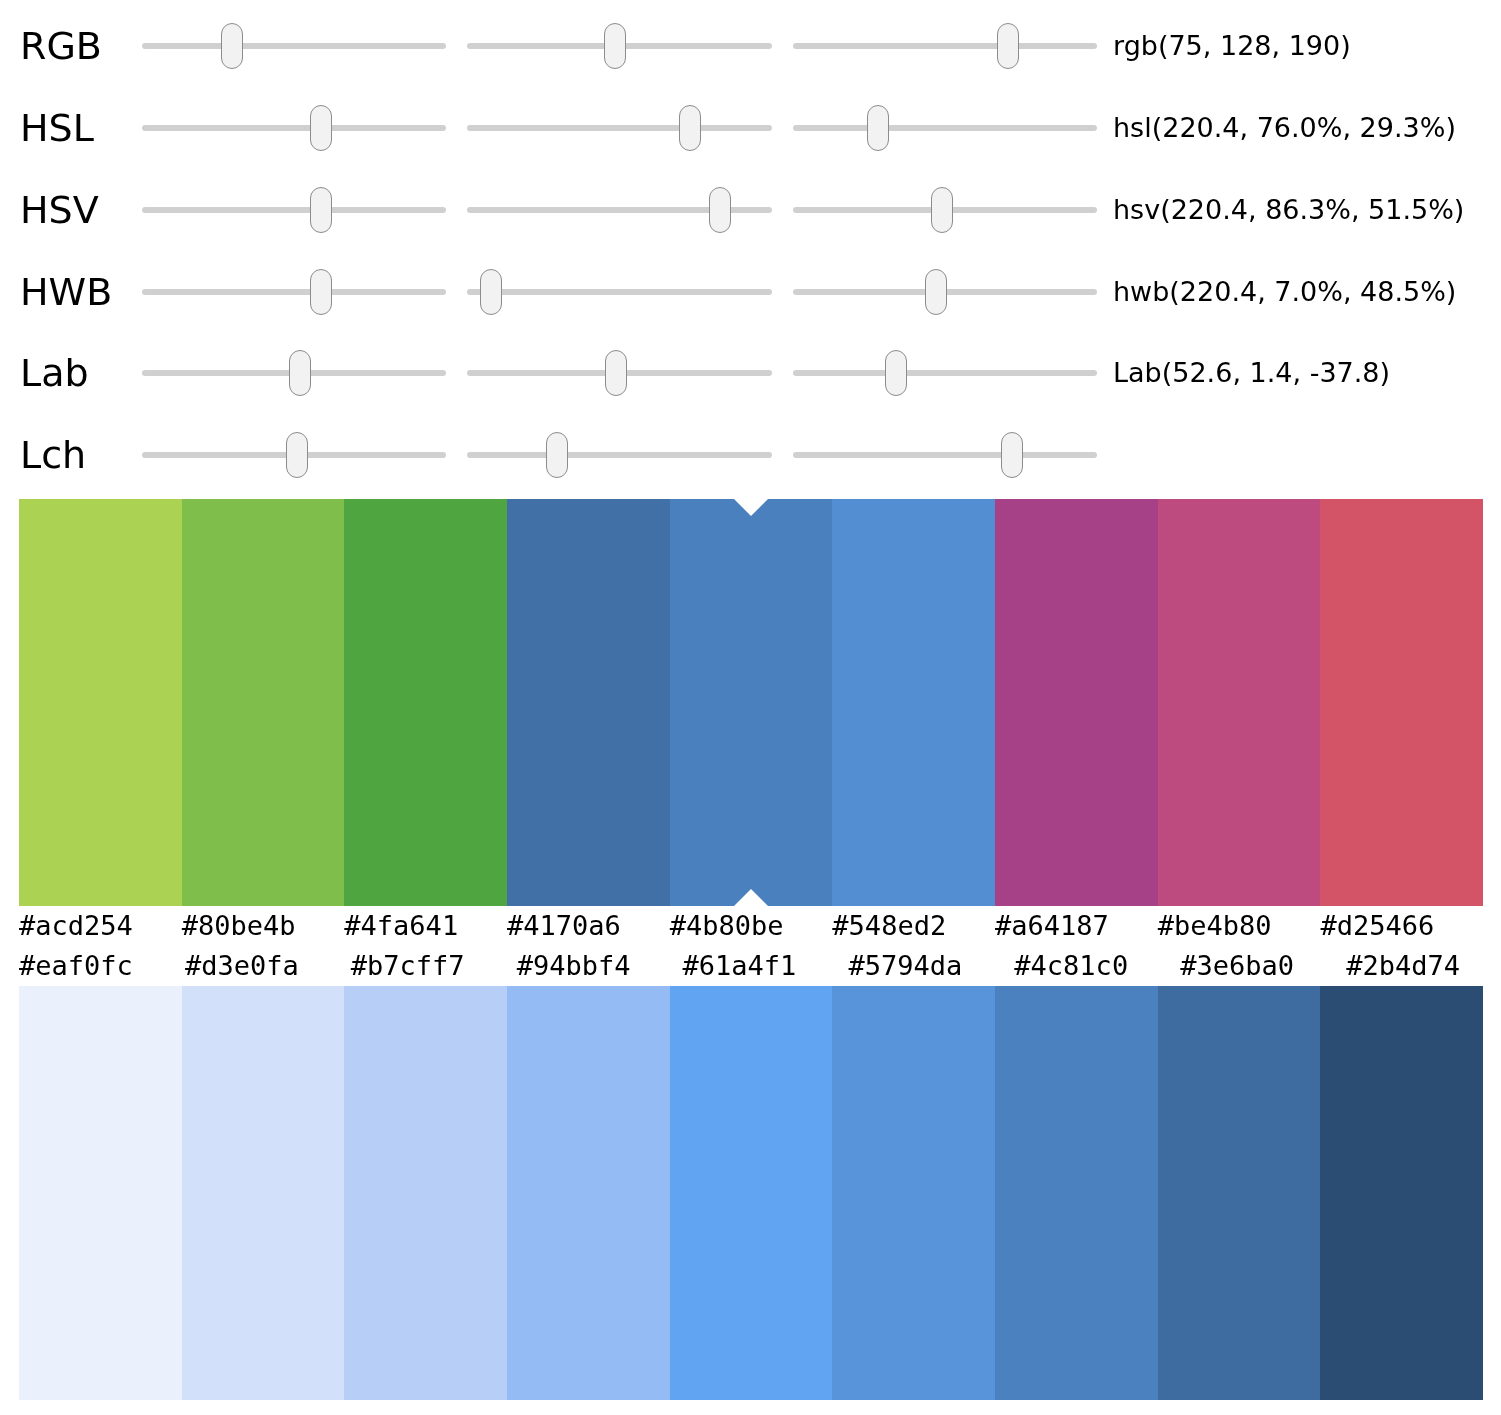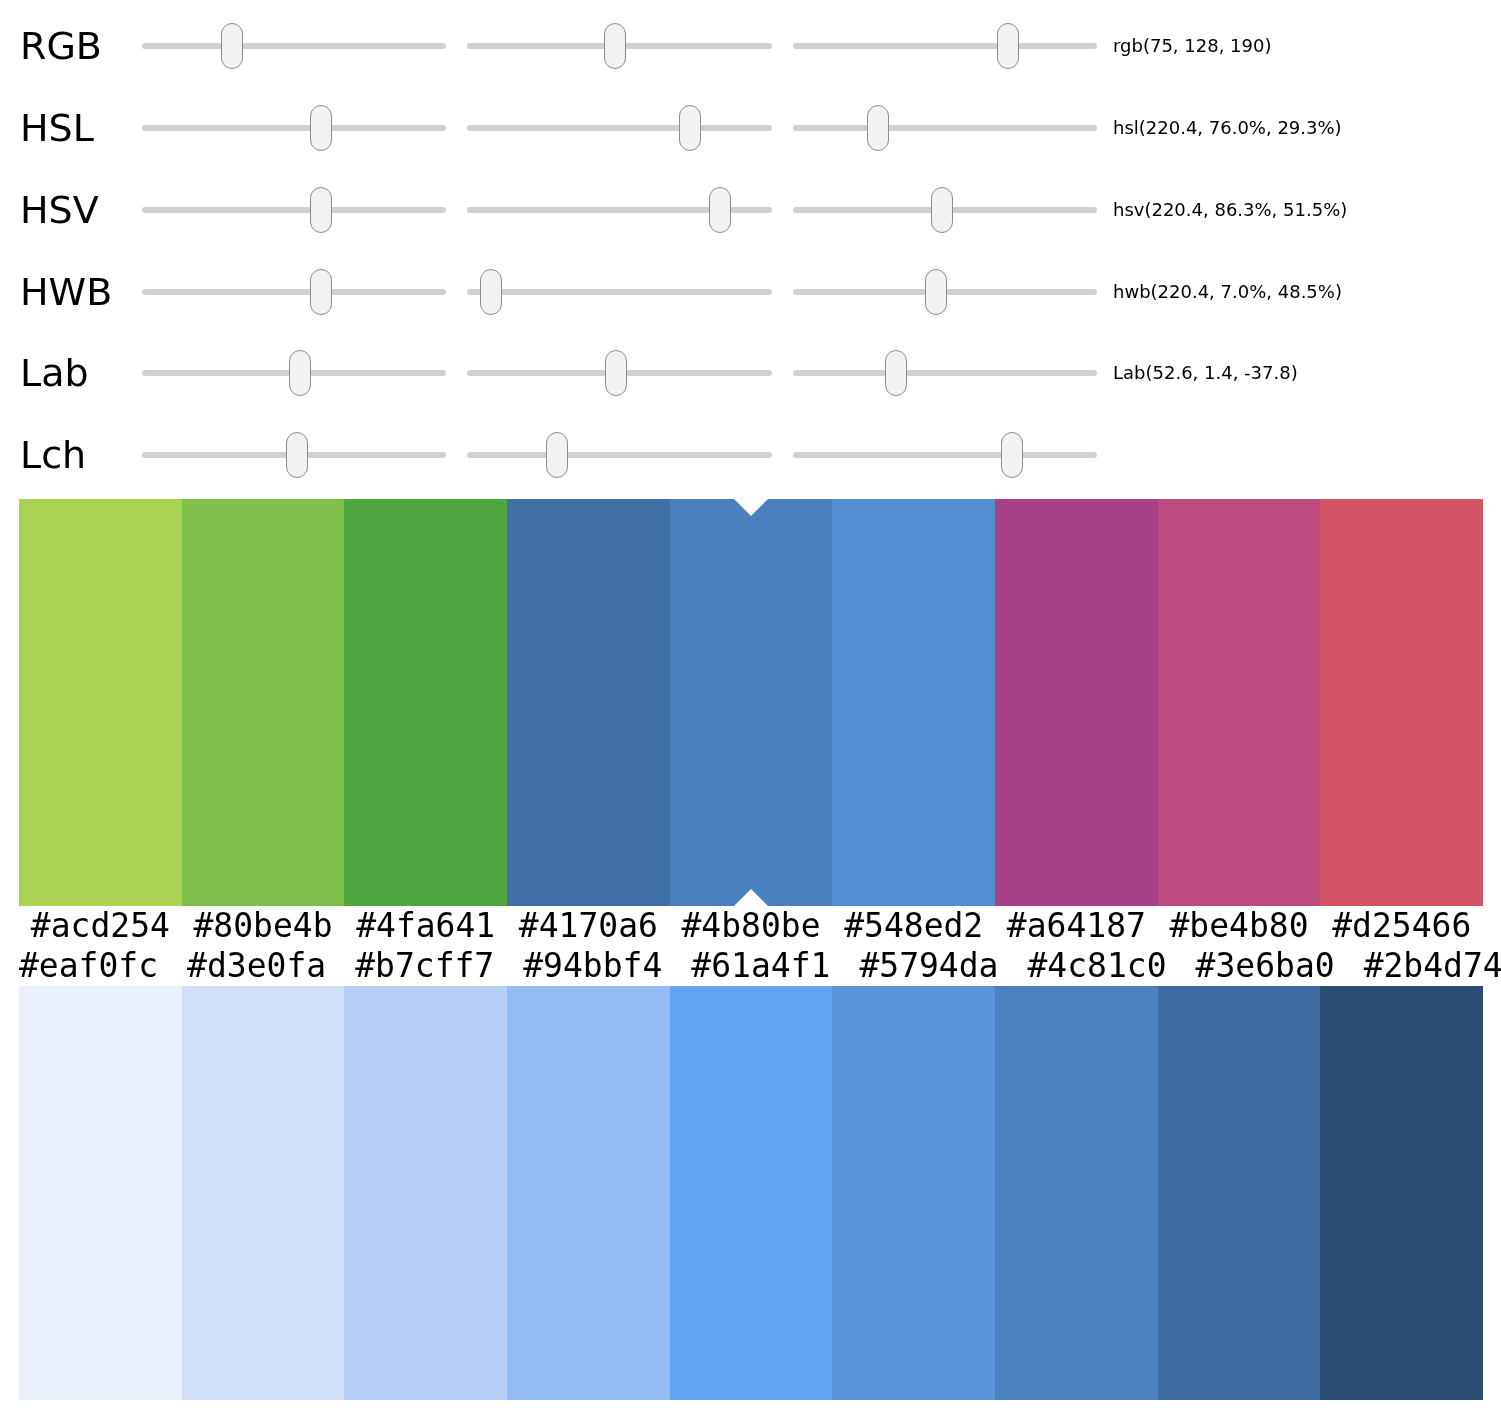--- a/index.html
+++ b/index.html
@@ -66,21 +66,21 @@
     border: 1.5px solid #8c8c8c;
     border-radius: 11px;
     box-sizing: border-box;
   }
   .value-label {
     position: absolute;
     left: 1113px;
     top: 0;
     height: 60px;
     line-height: 60px;
-    font-size: 18px;
+    font-size: 27px;
     white-space: nowrap;
     color: #000;
   }
 
   
   #swatch-area {
     position: absolute;
     left: 19px;
     top: 499px;
     width: 1464px;
@@ -131,23 +131,23 @@
     position: absolute;
     left: 0;
     width: 1464px;
     display: flex;
     height: 40px;
   }
   #hex-row-top { top: 407px; }
   #hex-row-bottom { top: 447px; gap: 29px; }
   .hex-cell {
     flex: 1 1 0;
-    text-align: center;
+    text-align: left;
     font-family: "DejaVu Sans Mono", monospace;
-    font-size: 33px;
+    font-size: 27px;
     line-height: 40px;
     color: #000;
     white-space: nowrap;
   }
 </style>
 </head>
 <body>
 
 <div id="slider-panel">
     <div class="slider-row" style="top: 16px;">

